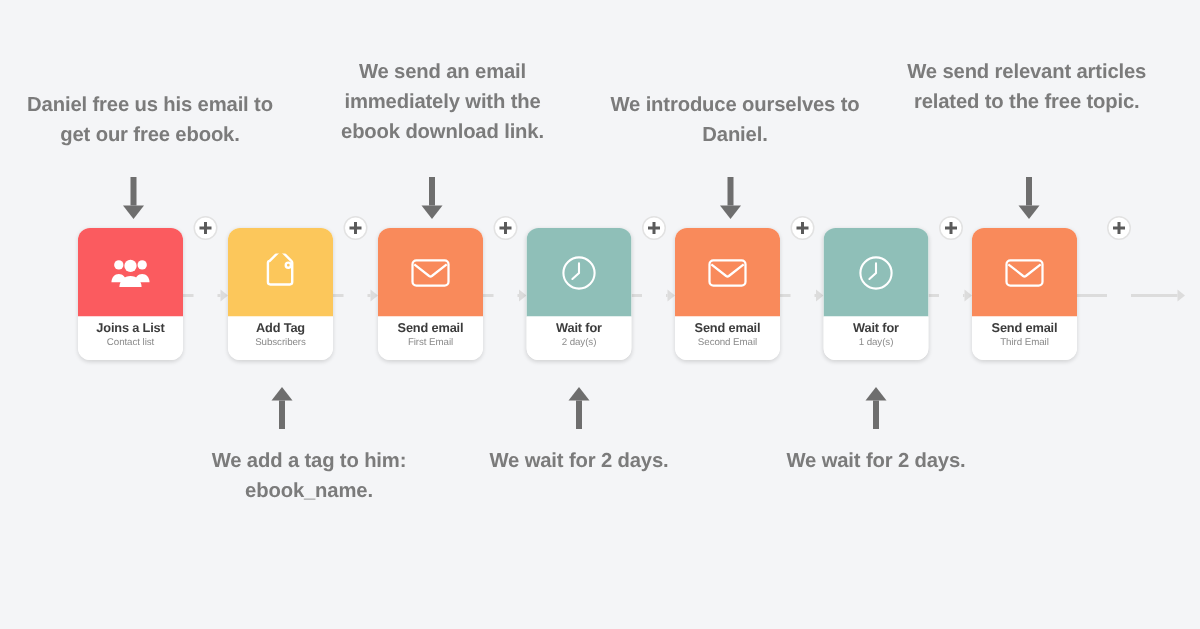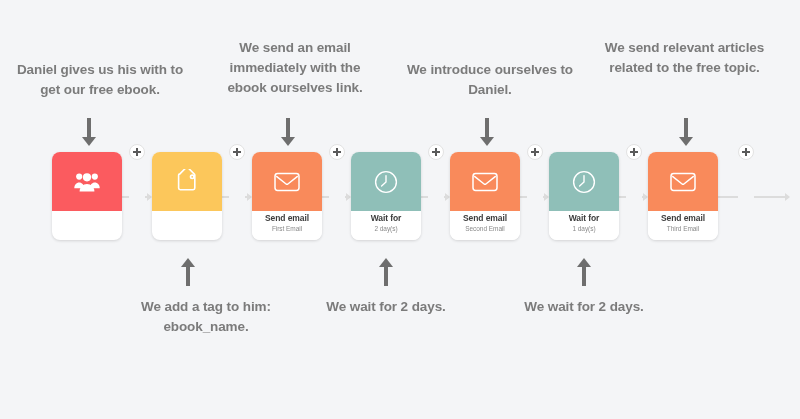--- a/index.html
+++ b/index.html
@@ -152,26 +152,26 @@
   }
 
   svg.ic { display: block; }
 </style>
 </head>
 <body>
 
 <div id="canvas">
 
   <div id="annotations-above">
-      <div class="annotation" style="left: 10px; top: 60px; width: 180px;">Daniel gives us his with to get our free ebook.</div>
+      <div class="annotation" style="left: 10px; top: 60px; width: 180px;">Daniel free us his email to get our free ebook.</div>
       <div class="arrow down" style="left: 82px; top: 118px; height: 28px;">
         <div class="shaft" style="height:19px"></div>
         <div class="head" style="top:19px"></div>
       </div>
-      <div class="annotation" style="left: 215px; top: 38px; width: 160px;">We send an email immediately with the ebook ourselves link.</div>
+      <div class="annotation" style="left: 215px; top: 38px; width: 160px;">We send an email immediately with the ebook download link.</div>
       <div class="arrow down" style="left: 281px; top: 118px; height: 28px;">
         <div class="shaft" style="height:19px"></div>
         <div class="head" style="top:19px"></div>
       </div>
       <div class="annotation" style="left: 405px; top: 60px; width: 170px;">We introduce ourselves to Daniel.</div>
       <div class="arrow down" style="left: 480px; top: 118px; height: 28px;">
         <div class="shaft" style="height:19px"></div>
         <div class="head" style="top:19px"></div>
       </div>
       <div class="annotation" style="left: 597px; top: 38px; width: 175px;">We send relevant articles related to the free topic.</div>
@@ -205,36 +205,44 @@
             <svg class="ic" width="26" height="20" viewBox="0 0 26 20" fill="#ffffff">
               <circle cx="5.2" cy="4.6" r="3.1"></circle>
               <circle cx="20.8" cy="4.6" r="3.1"></circle>
               <path d="M0.3 16.2c0-3.3 2.2-5.6 4.9-5.6s4.9 2.3 4.9 5.6z"></path>
               <path d="M15.9 16.2c0-3.3 2.2-5.6 4.9-5.6s4.9 2.3 4.9 5.6z"></path>
               <circle cx="13" cy="5.3" r="4.1"></circle>
               <path d="M5.6 19.4c0-4.3 3.3-7.4 7.4-7.4s7.4 3.1 7.4 7.4z"></path>
             </svg>
           </span>
         </div>
+        <div class="card-body">
+          <span class="card-title">Joins a List</span>
+          <span class="card-sub">Contact list</span>
+        </div>
       </div>
       <div class="connector" style="left: 122px; width: 30px;">
         <div class="conn-line" style="left:0;width:7px"></div>
         <div class="conn-line" style="left:23px;width:2px"></div>
         <div class="conn-arrowhead" style="left:25px"></div>
       </div>
       <div class="plus-btn" title="+" style="left: 129px;"></div>
       <div class="card" style="left: 152px;">
         <div class="card-head" style="background:#fcc75b">
           <span>
             <svg class="ic" width="26" height="26" viewBox="0 0 26 26" fill="none" stroke="#ffffff" stroke-width="1.6" stroke-linejoin="round">
               <path d="M13.4 2.2h9.2a1.2 1.2 0 0 1 1.2 1.2v9.2a1.6 1.6 0 0 1-.47 1.13l-9.1 9.1a1.6 1.6 0 0 1-2.26 0l-9.2-9.2a1.6 1.6 0 0 1 0-2.26l9.1-9.1a1.6 1.6 0 0 1 1.13-.47z" transform="rotate(-45 13 13)"></path>
               <circle cx="18.2" cy="7.8" r="1.7"></circle>
             </svg>
           </span>
         </div>
+        <div class="card-body">
+          <span class="card-title">Add Tag</span>
+          <span class="card-sub">Subscribers</span>
+        </div>
       </div>
       <div class="connector" style="left: 222px; width: 30px;">
         <div class="conn-line" style="left:0;width:7px"></div>
         <div class="conn-line" style="left:23px;width:2px"></div>
         <div class="conn-arrowhead" style="left:25px"></div>
       </div>
       <div class="plus-btn" title="+" style="left: 229px;"></div>
       <div class="card" style="left: 252px;">
         <div class="card-head" style="background:#f98a5b">
           <span>

